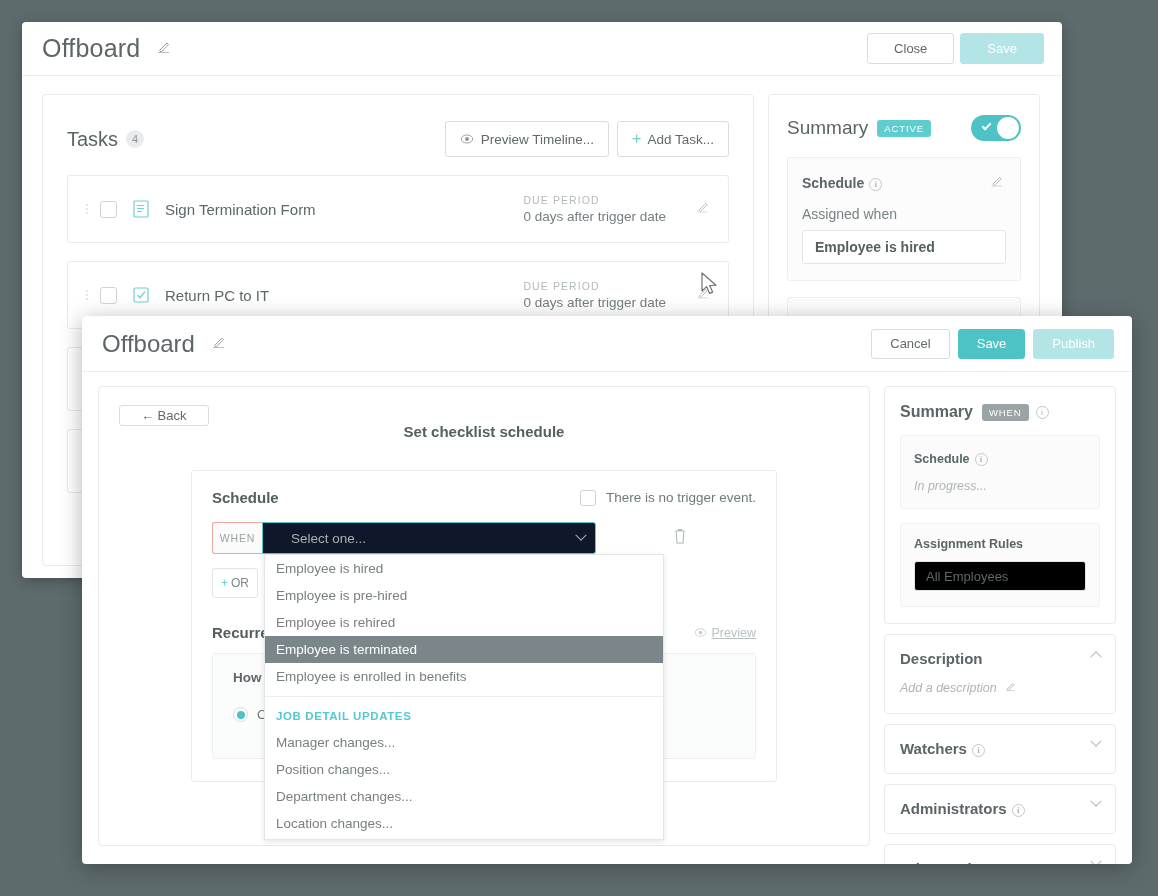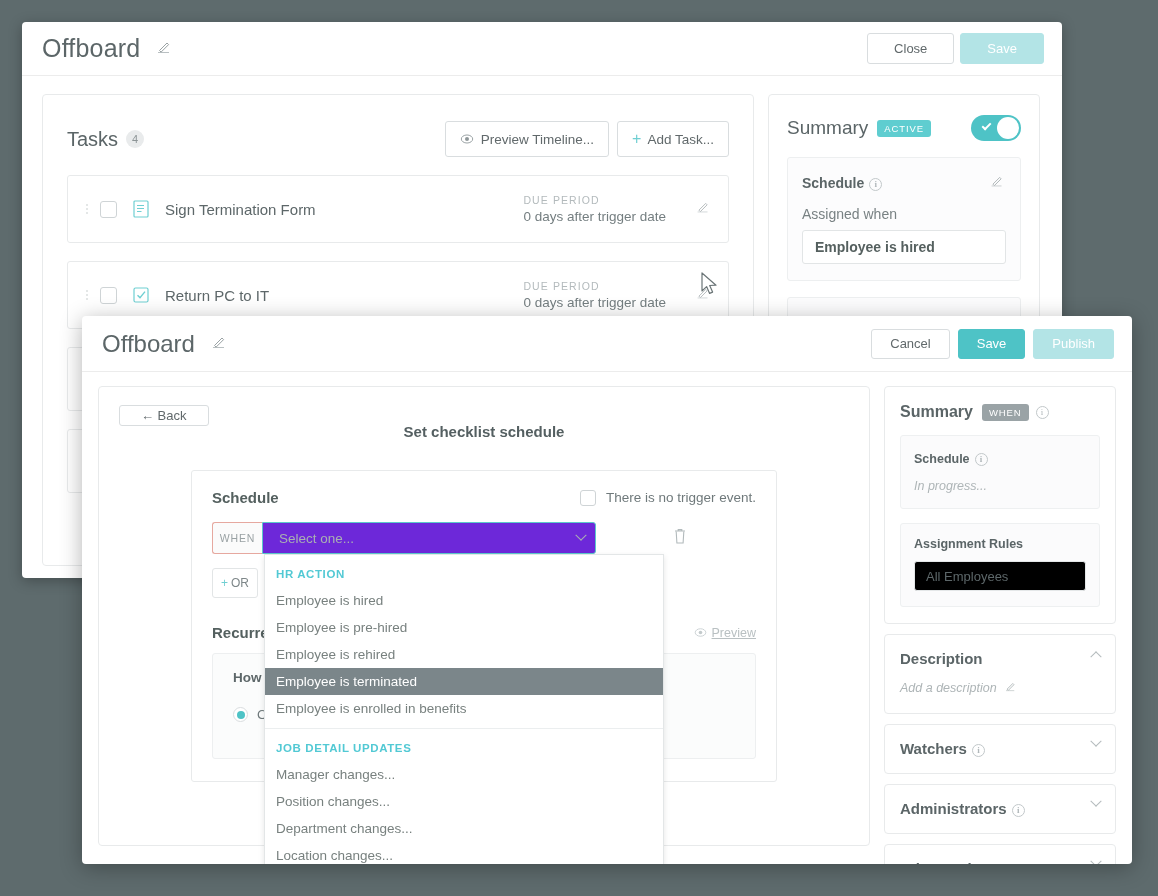--- a/index.html
+++ b/index.html
@@ -165,22 +165,22 @@
   .when-row { margin-top: 16px; display: flex; align-items: center; }
   .when-group { display: flex; width: 384px; height: 32px; }
   .when-tag {
     width: 50px; border: 1px solid #e6a89f; border-right: none;
     border-radius: 3px 0 0 3px; background: #fbfbfb;
     display: flex; align-items: center; justify-content: center;
     font-size: 10.5px; letter-spacing: .8px; color: #9aa2a4;
   }
   .when-select {
     flex: 1; border: 1px solid #5bc8cb; border-radius: 0 3px 3px 0;
-    background: #6d28d9; display: flex; align-items: center;
-    padding: 0 10px 0 16px; font-size: 13.5px; color: #a9b0b2;
+    background: #0f172a; display: flex; align-items: center;
+    padding: 0 10px 0 28px; font-size: 13.5px; color: #a9b0b2;
   }
   .chev-down {
     margin-left: auto; width: 8px; height: 8px;
     border-right: 1.6px solid #a9b0b2; border-bottom: 1.6px solid #a9b0b2;
     transform: rotate(45deg) translate(-2px,-2px);
   }
   .trash { margin-left: 76px; }
   .or-btn {
     margin-top: 14px; width: 46px; height: 30px;
     border: 1px solid #e2e5e6; border-radius: 3px; background: #fff;
@@ -480,21 +480,20 @@
             <div class="recur-q">How often should this checklist repeat?</div>
             <div class="radio-row">
               <span class="radio">
                   <i></i>
                 </span>
               <span class="radio-label">Once</span>
             </div>
           </div>
 
           <div class="dropdown">
-            <div class="dd-group">HR ACTION</div>
             <div class="dd-item">Employee is hired</div>
             <div class="dd-item">Employee is pre-hired</div>
             <div class="dd-item">Employee is rehired</div>
             <div class="dd-item sel">Employee is terminated</div>
             <div class="dd-item">Employee is enrolled in benefits</div>
             <div class="dd-sep"></div>
             <div class="dd-group">JOB DETAIL UPDATES</div>
             <div class="dd-item">Manager changes...</div>
             <div class="dd-item">Position changes...</div>
             <div class="dd-item">Department changes...</div>

